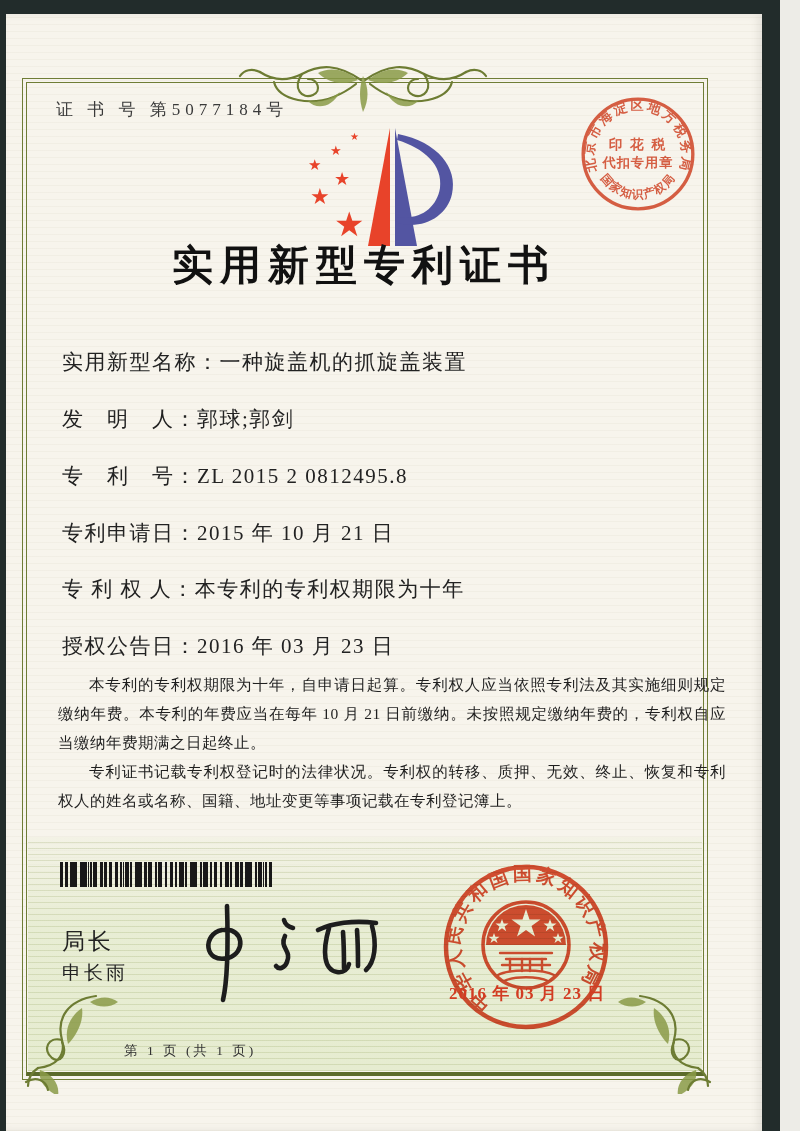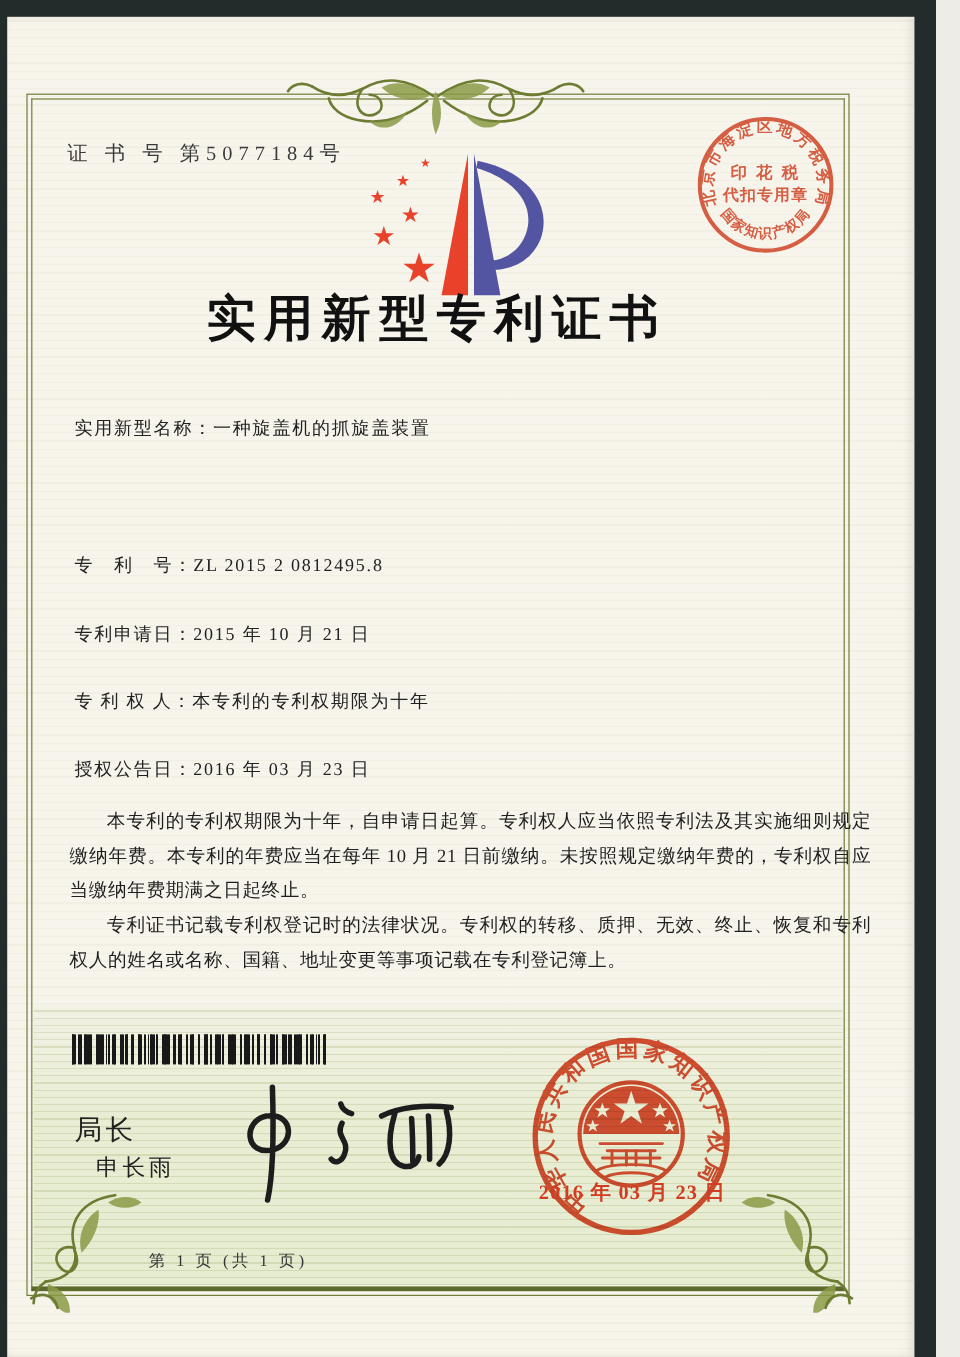--- a/index.html
+++ b/index.html
@@ -24,46 +24,46 @@
     border:1px solid #6f7d36;
     border-bottom:4px solid #5c6b2b;
   }
   .green-zone{
     position:absolute;left:5px;right:5px;top:758px;bottom:8px;
     background-image:
       repeating-linear-gradient(0deg, rgba(130,148,70,0.20) 0 1px, rgba(0,0,0,0) 1px 6px),
       linear-gradient(180deg, rgba(231,236,210,0.25) 0, #e8edd4 90px, #e6ecd0 100%);
   }
   .cert-no{
-    position:absolute;left:50px;top:102px;
+    position:absolute;left:50px;top:84px;
     font-size:17px;letter-spacing:5px;color:#3a3a3a;
   }
   .tax-stamp{position:absolute;left:574px;top:82px;width:116px;height:116px;opacity:0.88;mix-blend-mode:multiply;}
   .tax-stamp text{fill:#d84c2e;font-weight:bold;}
   .logo{position:absolute;left:288px;top:108px;width:190px;height:138px;}
   .logo-star{position:absolute;color:#e8432a;line-height:1;}
   .doc-title{
     position:absolute;left:118px;top:224px;width:480px;text-align:center;
     font-size:41px;font-weight:700;letter-spacing:7px;color:#111;
   }
-  .field-row{position:absolute;left:56px;font-size:15px;color:#222;letter-spacing:1.5px;white-space:nowrap;}
+  .field-row{position:absolute;left:56px;font-size:21px;color:#222;letter-spacing:1.5px;white-space:nowrap;}
   .body-text{
     position:absolute;left:52px;top:656px;width:668px;
     font-size:15.5px;line-height:29px;color:#1f1f1f;text-align:justify;letter-spacing:0.5px;
   }
   .body-text p{margin:0;text-indent:2em;}
   .barcode{
     position:absolute;left:54px;top:848px;width:214px;height:25px;
     background-image:
       repeating-linear-gradient(90deg,#181818 0 2px,rgba(0,0,0,0) 2px 5px),
       repeating-linear-gradient(90deg,#181818 0 1px,rgba(0,0,0,0) 1px 7px),
       repeating-linear-gradient(90deg,#181818 0 3px,rgba(0,0,0,0) 3px 11px);
   }
   .signer-title{position:absolute;left:56px;top:912px;font-size:23px;color:#222;letter-spacing:3px;font-family:"Liberation Sans","DejaVu Sans",sans-serif;}
-  .signer-name{position:absolute;left:56px;top:946px;font-size:19px;color:#222;letter-spacing:3px;font-family:"Liberation Sans","DejaVu Sans",sans-serif;margin-left:18px;}
+  .signer-name{position:absolute;left:56px;top:946px;font-size:19px;color:#222;letter-spacing:3px;font-family:"Liberation Sans","DejaVu Sans",sans-serif;}
   .signature{position:absolute;left:186px;top:884px;width:210px;height:108px;}
   .seal{position:absolute;left:430px;top:843px;width:180px;height:180px;opacity:0.93;mix-blend-mode:multiply;}
   .seal text{fill:#dd4527;font-weight:bold;}
   .seal-date{
     position:absolute;left:436px;top:968px;width:170px;text-align:center;
     font-size:17px;font-weight:bold;color:#d23c22;letter-spacing:1px;white-space:nowrap;
   }
   .footer{
     position:absolute;left:118px;top:1028px;width:480px;text-align:left;
     font-size:13.5px;letter-spacing:3px;color:#333;
@@ -155,20 +155,23 @@
     <span class="logo-star" style="left:40px;top:48px;font-size:18px;">★</span>
     <span class="logo-star" style="left:14px;top:36px;font-size:15px;">★</span>
     <span class="logo-star" style="left:36px;top:22px;font-size:13px;">★</span>
     <span class="logo-star" style="left:56px;top:10px;font-size:10px;">★</span>
   </div>
 
   <div class="doc-title">实用新型专利证书</div>
 
   <div class="field-row" style="top:334px;">
     <span>实用新型名称：</span><span>一种旋盖机的抓旋盖装置</span>
+  </div>
+  <div class="field-row" style="top:391px;">
+    <span>发　明　人：</span><span>郭球;郭剑</span>
   </div>
   <div class="field-row" style="top:448px;">
     <span>专　利　号：</span><span>ZL 2015 2 0812495.8</span>
   </div>
   <div class="field-row" style="top:505px;">
     <span>专利申请日：</span><span>2015 年 10 月 21 日</span>
   </div>
   <div class="field-row" style="top:561px;">
     <span>专 利 权 人：</span><span>本专利的专利权期限为十年</span>
   </div>

